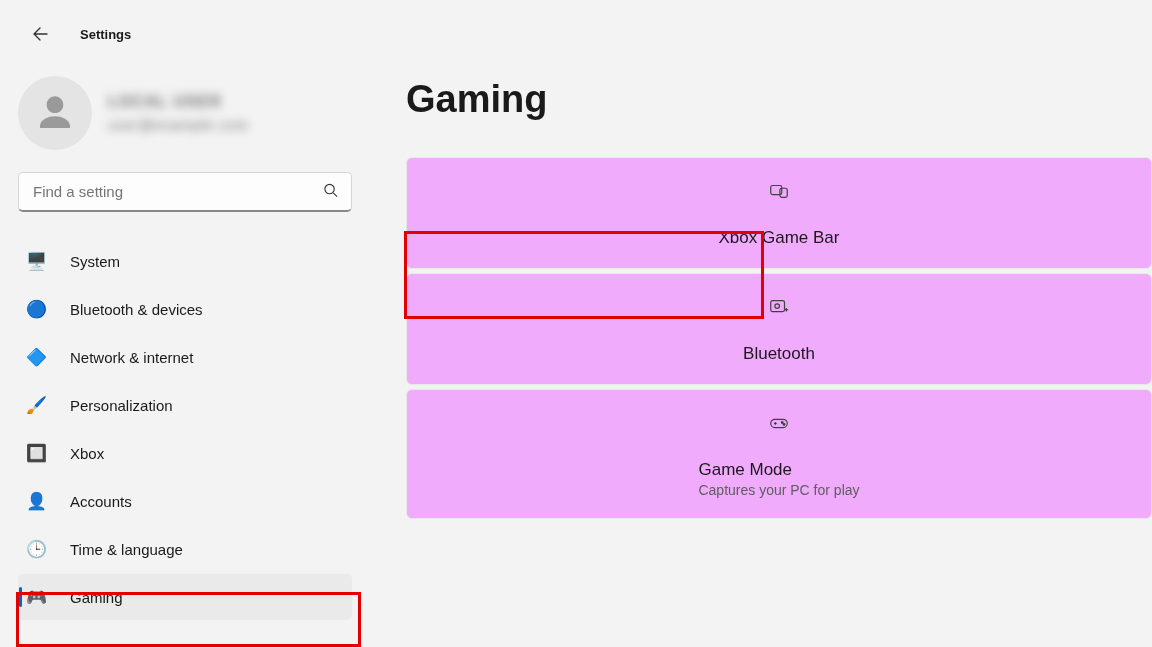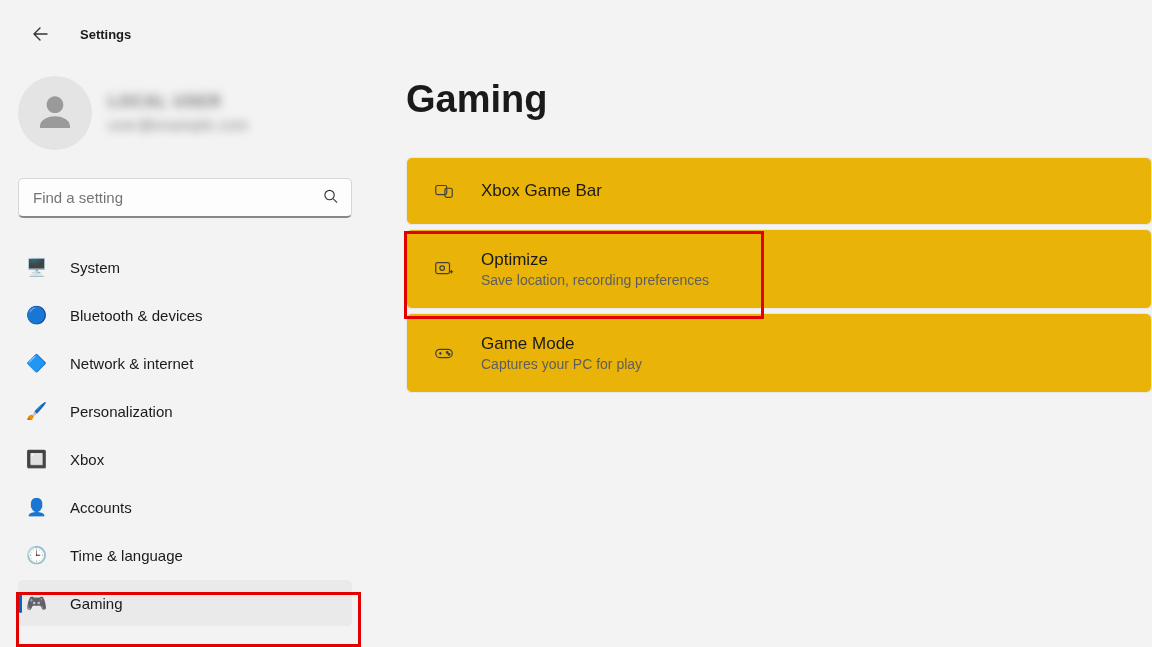--- a/index.html
+++ b/index.html
@@ -47,21 +47,20 @@
     display: flex; align-items: center; justify-content: center;
   }
   .avatar svg { width: 40px; height: 40px; fill: #9a9a9a; }
   .profile-right { display:flex; flex-direction:column; gap:6px; }
   .blur-block { filter: blur(5px); color:#707070; }
   .blur-line1 { font-size:16px; font-weight:600; letter-spacing:1px; }
   .blur-line2 { font-size:14px; letter-spacing:1px; }
   .search {
     position: relative;
     margin-bottom: 26px;
-    margin-top: 6px;
   }
   .search input {
     width: 100%;
     height: 40px;
     border: 1px solid #d6d6d6;
     border-bottom: 2px solid #888;
     border-radius: 5px;
     background: #fdfdfd;
     padding: 0 40px 0 14px;
     font-size: 15px;
@@ -94,28 +93,29 @@
   .hl-capture { left:404px; top:231px; width:360px; height:88px; }
 
   .main {
     flex:1;
     padding: 10px 0 0 36px;
   }
   .page-title {
     font-size:38px; font-weight:600; margin-bottom:36px;
   }
   .card {
-    background:#eab308;
+    background:#f0abfc;
     border:1px solid #e8e8e8;
     border-radius:6px;
     display:flex; align-items:center; gap:24px;
     padding:20px 24px;
     margin-bottom:4px;
     cursor:pointer;
     width:100%;
+    flex-direction:column;
   }
   .card + .card { margin-top:4px; }
   .card-icon { width:26px; height:26px; display:flex; align-items:center; justify-content:center; color:#404040; }
   .card-icon svg { width:22px; height:22px; stroke:#404040; fill:none; stroke-width:1.3; }
   .card-text { display:flex; flex-direction:column; }
   .card-title { font-size:17px; font-weight:400; color:#1a1a1a; }
   .card-sub { font-size:14px; color:#5e5e5e; margin-top:2px; }
 </style>
 </head>
 <body>
@@ -207,22 +207,21 @@
     <div class="card">
       <div class="card-icon">
         <svg viewBox="0 0 24 24">
             <rect x="3" y="5" width="15" height="12" rx="2"></rect>
             <circle cx="10" cy="11" r="2.5"></circle>
             <line x1="18" y1="15" x2="22" y2="15"></line>
             <line x1="20" y1="13" x2="20" y2="17"></line>
           </svg>
       </div>
       <div class="card-text">
-        <div class="card-title">Optimize</div>
-        <div class="card-sub">Save location, recording preferences</div>
+        <div class="card-title">Bluetooth</div>
       </div>
     </div>
 
     <div class="card">
       <div class="card-icon">
         <svg viewBox="0 0 24 24">
             <rect x="3" y="8" width="18" height="9" rx="4.5"></rect>
             <line x1="8" y1="11" x2="8" y2="14"></line>
             <line x1="6.5" y1="12.5" x2="9.5" y2="12.5"></line>
             <circle cx="15.5" cy="11.5" r="0.9" fill="#404040"></circle>

